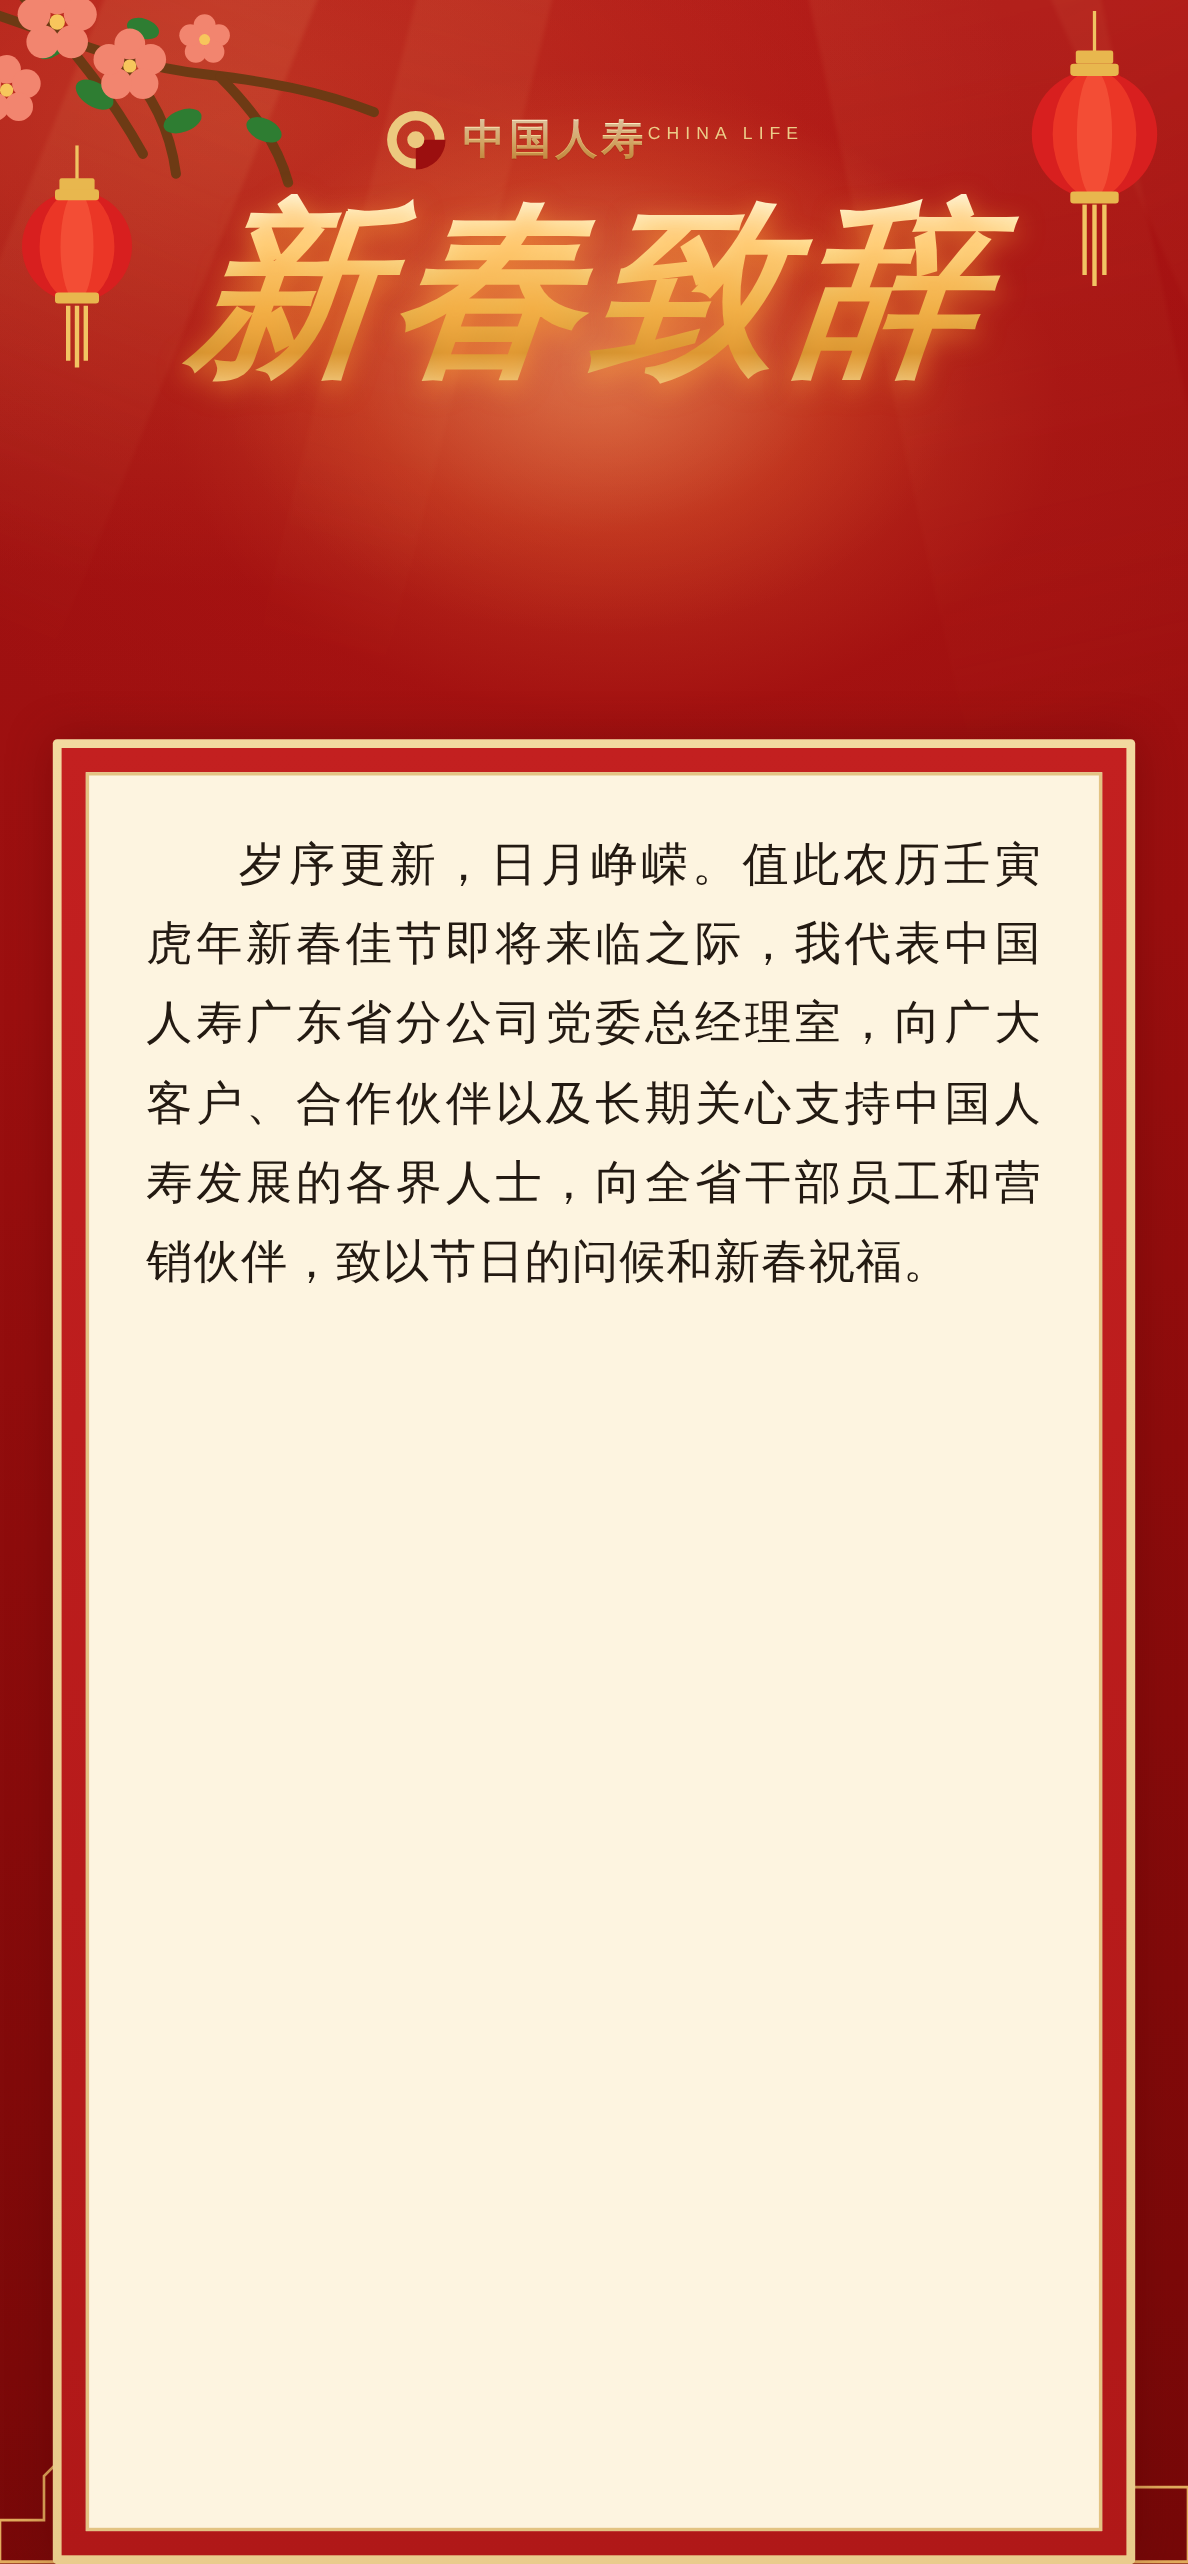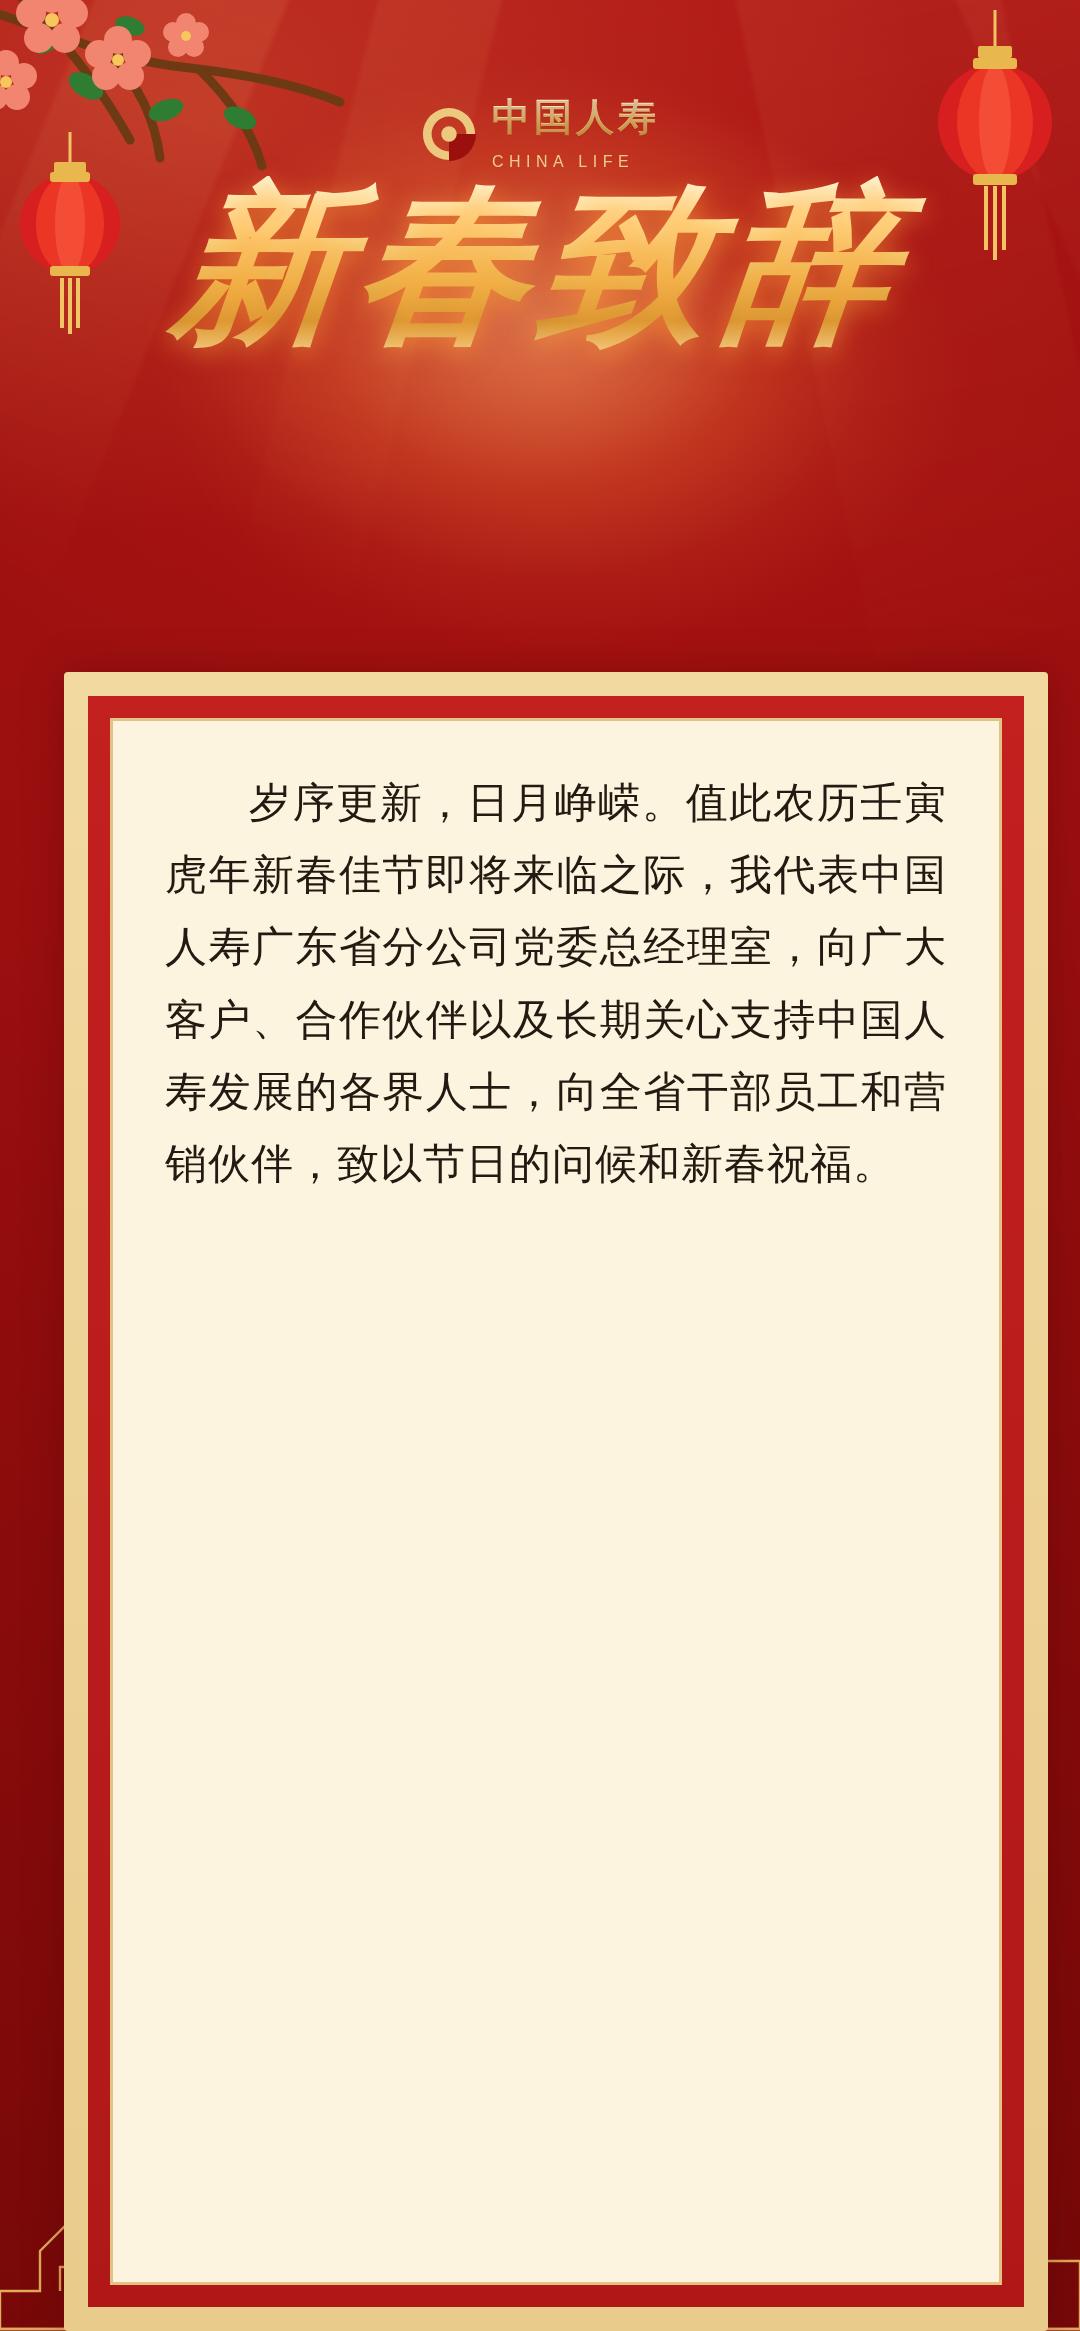--- a/index.html
+++ b/index.html
@@ -57,35 +57,35 @@
     left: 0; right: 0; top: 98px;
     display: flex;
     align-items: center;
     justify-content: center;
     gap: 14px;
   }
   .logo-mark {
     width: 58px; height: 58px;
     flex: 0 0 auto;
   }
-  .logo-text { display: flex; flex-direction: column; align-items: flex-start; line-height: 1; }
+  .logo-text { display: flex; align-items: flex-start; line-height: 1; }
   .logo-cn {
     font-family: "Liberation Sans", sans-serif;
     font-size: 38px;
     font-weight: bold;
     letter-spacing: 4px;
     color: #f6e2b4;
     background: linear-gradient(180deg, #fff4d0 0%, #f0cf86 55%, #d9a44f 100%);
     -webkit-background-clip: text;
     background-clip: text;
     color: transparent;
     text-shadow: 0 1px 0 rgba(120,40,0,0.25);
   }
   .logo-en {
-    margin-top: 18px;
+    margin-top: 6px;
     font-family: "Liberation Sans", sans-serif;
     font-size: 16px;
     letter-spacing: 5.5px;
     color: #eccd89;
   }
 
   
   .headline {
     position: absolute;
     left: 0; right: 0; top: 176px;
@@ -104,28 +104,28 @@
     text-shadow: 0 6px 24px rgba(255,170,60,0.55);
     transform: skewX(-6deg);
   }
 
   
   .skyline { position: absolute; left: 0; bottom: 0; width: 1080px; height: 240px; }
 
   
   .card {
     position: absolute;
-    left: 64px;
+    left: 48px;
     top: 672px;
     width: 984px;
     height: 1659px;
     box-sizing: border-box;
     background: linear-gradient(180deg, #f2d9a0 0%, #e9cb8c 100%);
     border-radius: 4px;
-    padding: 24px;
+    padding: 8px;
     box-shadow: 0 0 40px rgba(80,0,0,0.35);
   }
   .card-inner-red {
     box-sizing: border-box;
     width: 100%;
     height: 100%;
     background: linear-gradient(180deg, #c32020 0%, #b01818 100%);
     padding: 22px;
   }
   .card-inner-gold {

